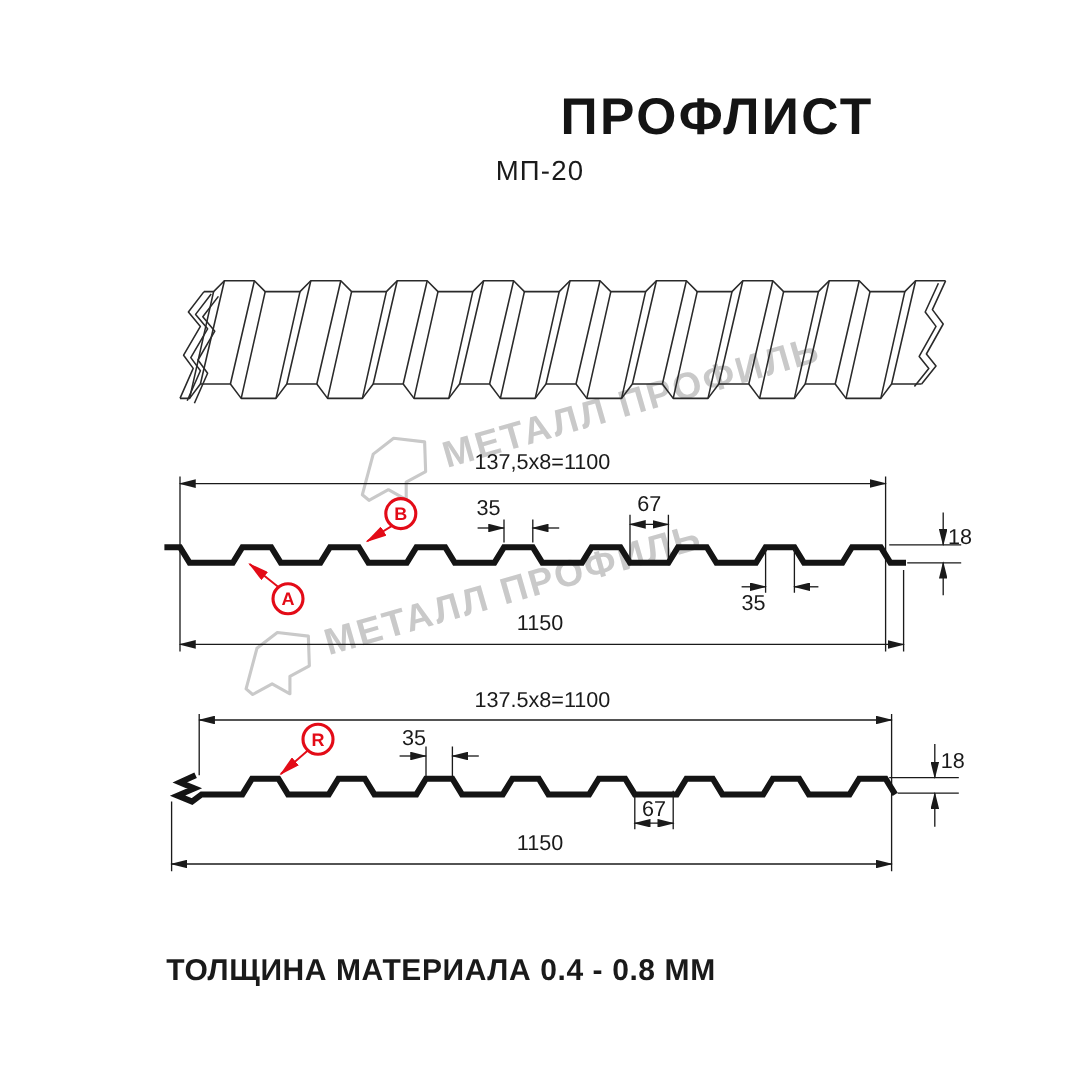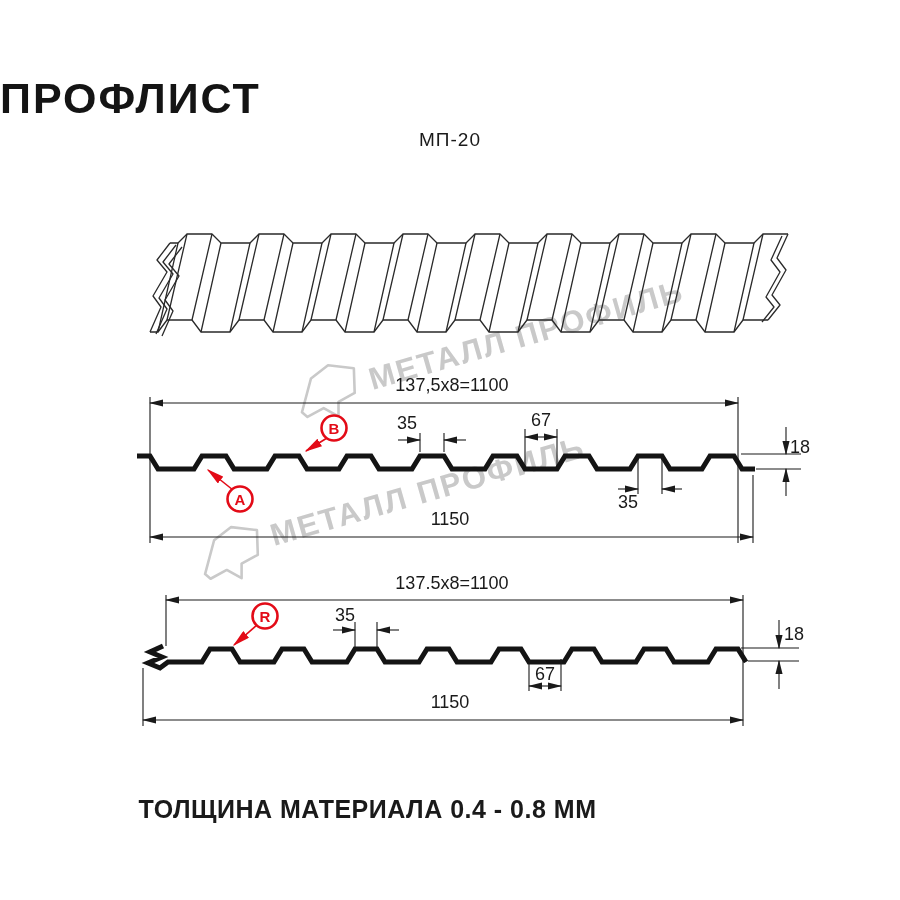--- a/index.html
+++ b/index.html
@@ -1,26 +1,26 @@
 <!DOCTYPE html>
 <html><head>
 <meta charset="utf-8">
 <style>
   html,body{margin:0;padding:0;}
   body{
     width:900px;height:900px;background:#ffffff;position:relative;overflow:hidden;
     font-family:"Liberation Sans",sans-serif;color:#1a1a1a;
   }
   .page-title{
-    position:absolute;top:74px;left:0;width:728px;text-align:left;
+    position:absolute;top:74px;left:0;width:728px;text-align:right;
     font-size:43px;font-weight:bold;letter-spacing:2px;color:#141414;
   }
   .page-subtitle{
     position:absolute;top:129px;left:0;width:900px;text-align:center;
-    font-size:19px;font-weight:normal;letter-spacing:1px;color:#1a1a1a;
+    font-size:23px;font-weight:normal;letter-spacing:1px;color:#1a1a1a;
   }
   .footer-note{
     position:absolute;top:795px;left:0;width:735px;text-align:center;
     font-size:25px;font-weight:bold;letter-spacing:0.5px;color:#1a1a1a;
   }
   svg{position:absolute;top:0;left:0;}
   .thin{stroke:#1a1a1a;stroke-width:1.1;fill:none;}
   .sheet{stroke:#2a2a2a;stroke-width:1.3;fill:none;stroke-linejoin:round;}
   .profile{stroke:#141414;stroke-width:5;fill:none;stroke-linejoin:miter;}
   .dimtext{font-family:"Liberation Sans",sans-serif;font-size:18px;fill:#1a1a1a;}

